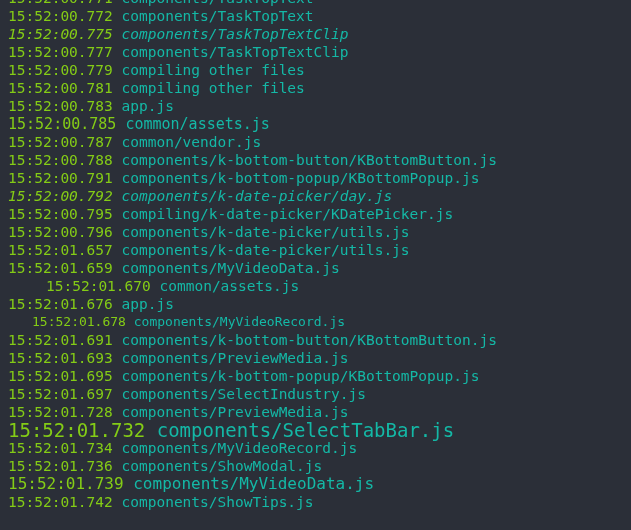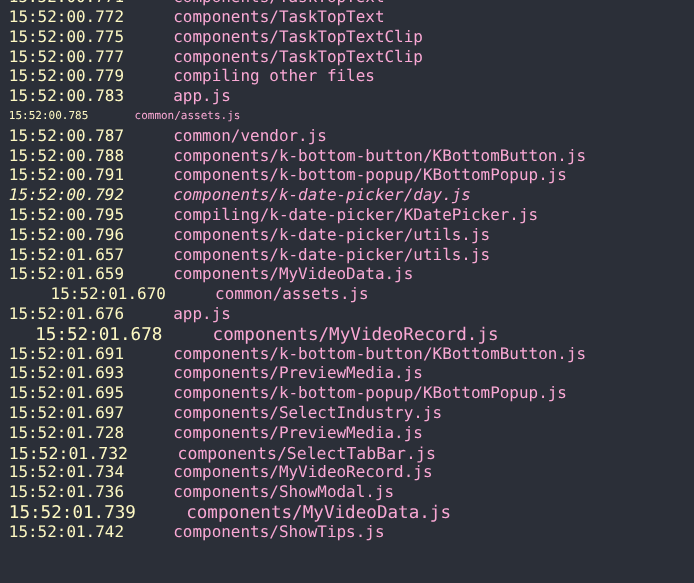--- a/index.html
+++ b/index.html
@@ -36,54 +36,54 @@
     padding: 0 0 0 8px;
     margin: 0;
     white-space: pre;
     font-family: "DejaVu Sans Mono", "Liberation Mono", monospace;
     font-size: 14.5px;
     letter-spacing: 0px;
     color: #e4e6eb;
     font-weight: 400;
   }
   .log-time {
-    color: #fef9c3;
+    color: #84cc16;
   }
   .log-msg {
-    color: #f9a8d4;
-    margin-left: 36px;
+    color: #14b8a6;
   }
 </style>
 </head>
 <body style="background: rgb(43, 47, 56);">
 
 <div id="terminal" style="background: rgb(43, 47, 56);">
   <ul id="log-list">
       <li class="log-line" style="color: rgb(228, 230, 235); height: 18px; line-height: 18px; font-size: 14.5px;"><span class="log-time">15:52:00.771</span> <span class="log-msg">components/TaskTopText</span></li>
       <li class="log-line" style="color: rgb(228, 230, 235); height: 18px; line-height: 18px; font-size: 14.5px;"><span class="log-time">15:52:00.772</span> <span class="log-msg">components/TaskTopText</span></li>
-      <li class="log-line" style="color: rgb(228, 230, 235); height: 18px; line-height: 18px; font-size: 14.5px;"><span class="log-time">15:52:00.775</span> <span class="log-msg">components/TaskTopTextClip</span></li>
+      <li class="log-line" style="color: rgb(228, 230, 235); height: 18px; line-height: 18px; font-size: 14.5px; font-style: italic;"><span class="log-time">15:52:00.775</span> <span class="log-msg">components/TaskTopTextClip</span></li>
       <li class="log-line" style="color: rgb(228, 230, 235); height: 18px; line-height: 18px; font-size: 14.5px;"><span class="log-time">15:52:00.777</span> <span class="log-msg">components/TaskTopTextClip</span></li>
       <li class="log-line" style="color: rgb(228, 230, 235); height: 18px; line-height: 18px; font-size: 14.5px;"><span class="log-time">15:52:00.779</span> <span class="log-msg">compiling other files</span></li>
+      <li class="log-line" style="color: rgb(228, 230, 235); height: 18px; line-height: 18px; font-size: 14.5px;"><span class="log-time">15:52:00.781</span> <span class="log-msg">compiling other files</span></li>
       <li class="log-line" style="color: rgb(228, 230, 235); height: 18px; line-height: 18px; font-size: 14.5px;"><span class="log-time">15:52:00.783</span> <span class="log-msg">app.js</span></li>
-      <li class="log-line" style="color: rgb(228, 230, 235); height: 18px; line-height: 18px; font-size: 10px;"><span class="log-time">15:52:00.785</span> <span class="log-msg">common/assets.js</span></li>
+      <li class="log-line" style="color: rgb(228, 230, 235); height: 18px; line-height: 18px; font-size: 15px;"><span class="log-time">15:52:00.785</span> <span class="log-msg">common/assets.js</span></li>
       <li class="log-line" style="color: rgb(228, 230, 235); height: 18px; line-height: 18px; font-size: 14.5px;"><span class="log-time">15:52:00.787</span> <span class="log-msg">common/vendor.js</span></li>
       <li class="log-line" style="color: rgb(228, 230, 235); height: 18px; line-height: 18px; font-size: 14.5px;"><span class="log-time">15:52:00.788</span> <span class="log-msg">components/k-bottom-button/KBottomButton.js</span></li>
       <li class="log-line" style="color: rgb(228, 230, 235); height: 18px; line-height: 18px; font-size: 14.5px;"><span class="log-time">15:52:00.791</span> <span class="log-msg">components/k-bottom-popup/KBottomPopup.js</span></li>
       <li class="log-line" style="color: rgb(228, 230, 235); height: 18px; line-height: 18px; font-size: 14.5px; font-style: italic;"><span class="log-time">15:52:00.792</span> <span class="log-msg">components/k-date-picker/day.js</span></li>
       <li class="log-line" style="color: rgb(228, 230, 235); height: 18px; line-height: 18px; font-size: 14.5px;"><span class="log-time">15:52:00.795</span> <span class="log-msg">compiling/k-date-picker/KDatePicker.js</span></li>
       <li class="log-line" style="color: rgb(228, 230, 235); height: 18px; line-height: 18px; font-size: 14.5px;"><span class="log-time">15:52:00.796</span> <span class="log-msg">components/k-date-picker/utils.js</span></li>
       <li class="log-line" style="color: rgb(228, 230, 235); height: 18px; line-height: 18px; font-size: 14.5px;"><span class="log-time">15:52:01.657</span> <span class="log-msg">components/k-date-picker/utils.js</span></li>
       <li class="log-line" style="color: rgb(228, 230, 235); height: 18px; line-height: 18px; font-size: 14.5px;"><span class="log-time">15:52:01.659</span> <span class="log-msg">components/MyVideoData.js</span></li>
       <li class="log-line" style="color: rgb(228, 230, 235); height: 18px; line-height: 18px; font-size: 14.5px; padding-left: 46px;"><span class="log-time">15:52:01.670</span> <span class="log-msg">common/assets.js</span></li>
       <li class="log-line" style="color: rgb(228, 230, 235); height: 18px; line-height: 18px; font-size: 14.5px;"><span class="log-time">15:52:01.676</span> <span class="log-msg">app.js</span></li>
-      <li class="log-line" style="color: rgb(228, 230, 235); height: 18px; line-height: 18px; font-size: 16px; padding-left: 32px;"><span class="log-time">15:52:01.678</span> <span class="log-msg">components/MyVideoRecord.js</span></li>
+      <li class="log-line" style="color: rgb(228, 230, 235); height: 18px; line-height: 18px; font-size: 13px; padding-left: 32px;"><span class="log-time">15:52:01.678</span> <span class="log-msg">components/MyVideoRecord.js</span></li>
       <li class="log-line" style="color: rgb(228, 230, 235); height: 18px; line-height: 18px; font-size: 14.5px;"><span class="log-time">15:52:01.691</span> <span class="log-msg">components/k-bottom-button/KBottomButton.js</span></li>
       <li class="log-line" style="color: rgb(228, 230, 235); height: 18px; line-height: 18px; font-size: 14.5px;"><span class="log-time">15:52:01.693</span> <span class="log-msg">components/PreviewMedia.js</span></li>
       <li class="log-line" style="color: rgb(228, 230, 235); height: 18px; line-height: 18px; font-size: 14.5px;"><span class="log-time">15:52:01.695</span> <span class="log-msg">components/k-bottom-popup/KBottomPopup.js</span></li>
       <li class="log-line" style="color: rgb(228, 230, 235); height: 18px; line-height: 18px; font-size: 14.5px;"><span class="log-time">15:52:01.697</span> <span class="log-msg">components/SelectIndustry.js</span></li>
       <li class="log-line" style="color: rgb(228, 230, 235); height: 18px; line-height: 18px; font-size: 14.5px;"><span class="log-time">15:52:01.728</span> <span class="log-msg">components/PreviewMedia.js</span></li>
-      <li class="log-line" style="color: rgb(228, 230, 235); height: 18px; line-height: 18px; font-size: 15px;"><span class="log-time">15:52:01.732</span> <span class="log-msg">components/SelectTabBar.js</span></li>
+      <li class="log-line" style="color: rgb(228, 230, 235); height: 18px; line-height: 18px; font-size: 19px;"><span class="log-time">15:52:01.732</span> <span class="log-msg">components/SelectTabBar.js</span></li>
       <li class="log-line" style="color: rgb(228, 230, 235); height: 18px; line-height: 18px; font-size: 14.5px;"><span class="log-time">15:52:01.734</span> <span class="log-msg">components/MyVideoRecord.js</span></li>
       <li class="log-line" style="color: rgb(228, 230, 235); height: 18px; line-height: 18px; font-size: 14.5px;"><span class="log-time">15:52:01.736</span> <span class="log-msg">components/ShowModal.js</span></li>
       <li class="log-line" style="color: rgb(228, 230, 235); height: 18px; line-height: 18px; font-size: 16px;"><span class="log-time">15:52:01.739</span> <span class="log-msg">components/MyVideoData.js</span></li>
       <li class="log-line" style="color: rgb(228, 230, 235); height: 18px; line-height: 18px; font-size: 14.5px;"><span class="log-time">15:52:01.742</span> <span class="log-msg">components/ShowTips.js</span></li>
     </ul>
 </div>
 
 </body></html>

